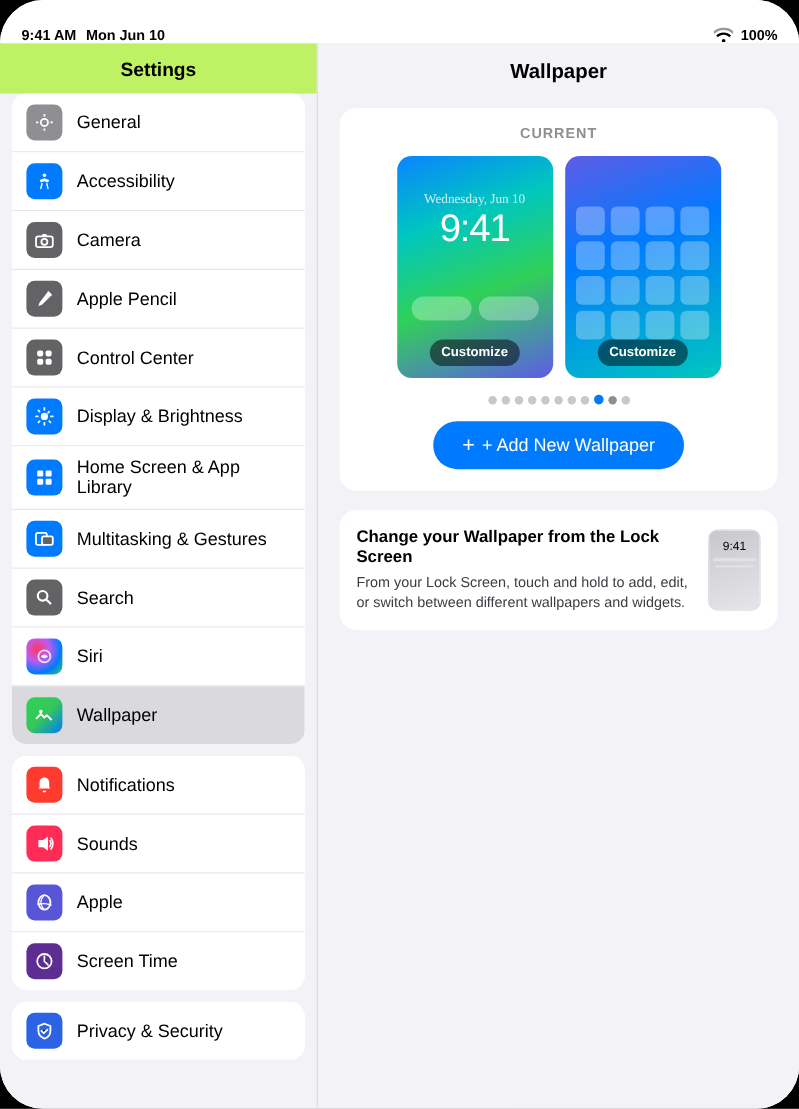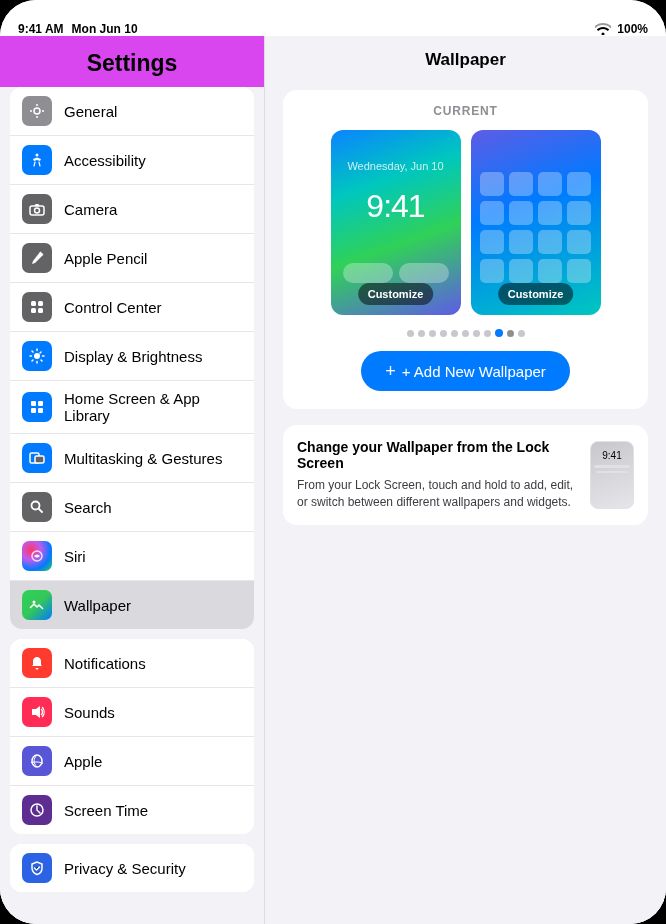--- a/index.html
+++ b/index.html
@@ -40,26 +40,26 @@
     
     .sidebar {
       width: 265px;
       background: #f2f2f7;
       border-right: 1px solid #ddd;
       display: flex;
       flex-direction: column;
       overflow: hidden;
     }
     .sidebar-title {
-      font-size: 23px;
+      font-size: 16px;
       font-weight: 700;
       text-align: center;
       padding: 14px 0 10px;
       color: #000;
-      background: #d946ef;
+      background: #bef264;
     }
     .sidebar-list {
       flex: 1;
       overflow-y: auto;
       padding: 0 10px;
     }
     .sidebar-list::-webkit-scrollbar { display: none; }
     .sidebar-section {
       background: #fff;
       border-radius: 12px;
@@ -483,21 +483,21 @@
     <div class="main-content">
       <div class="main-title">Wallpaper</div>
       <div class="main-scroll">
 
         <div class="wallpaper-card">
           <div class="current-label">CURRENT</div>
 
           <div class="wallpaper-previews">
 
             <div class="wallpaper-preview wp-lock">
-              <div style="font-size:11px;color:rgba(255,255,255,0.8);margin-bottom:16px;">Wednesday, Jun 10</div>
+              <div style="font-size:11px;color:rgba(255,255,255,0.8);margin-bottom:0;font-family:Liberation Serif, serif;">Wednesday, Jun 10</div>
               <div class="wp-time">9:41</div>
               <div style="margin-top:30px;display:flex;gap:6px;padding:8px;">
                 <div style="width:50px;height:20px;background:rgba(255,255,255,0.3);border-radius:10px;"></div>
                 <div style="width:50px;height:20px;background:rgba(255,255,255,0.3);border-radius:10px;"></div>
               </div>
               <div class="wp-customize-btn">Customize</div>
             </div>
 
             <div class="wallpaper-preview wp-home">
               <div class="wp-home-icons">

